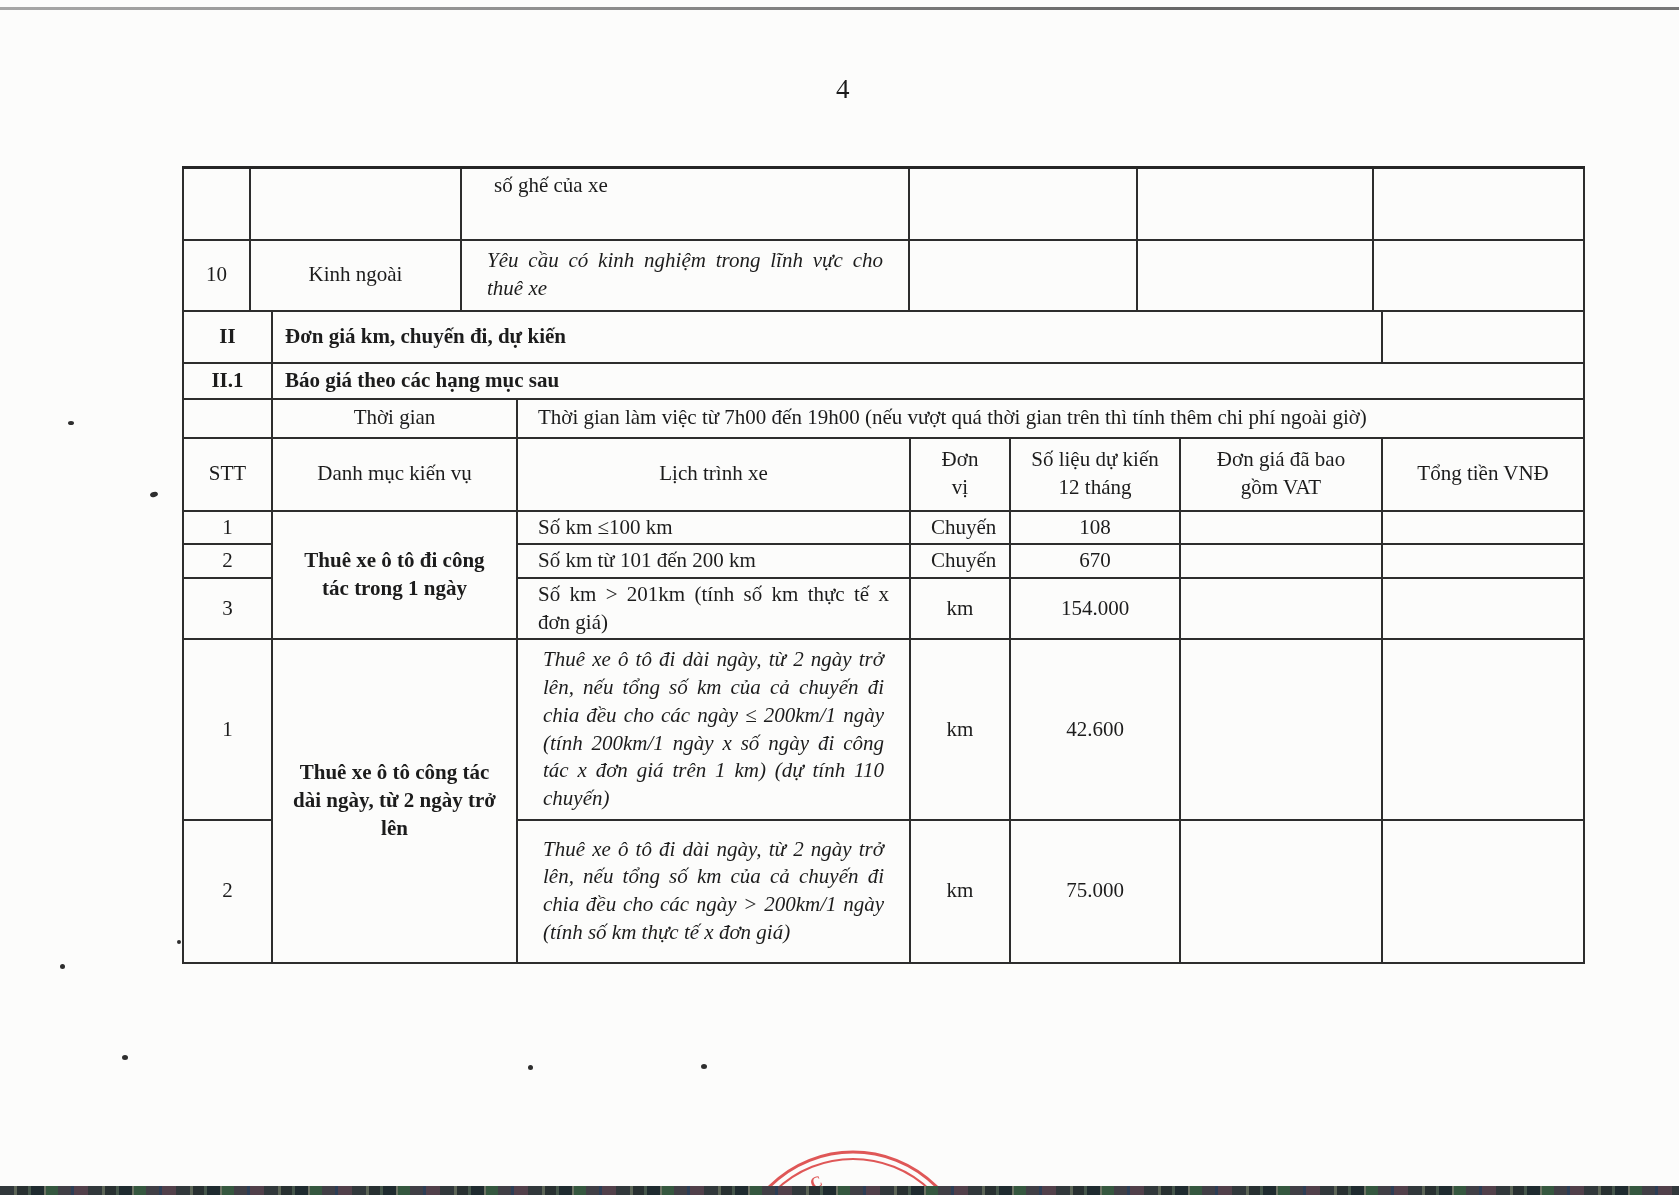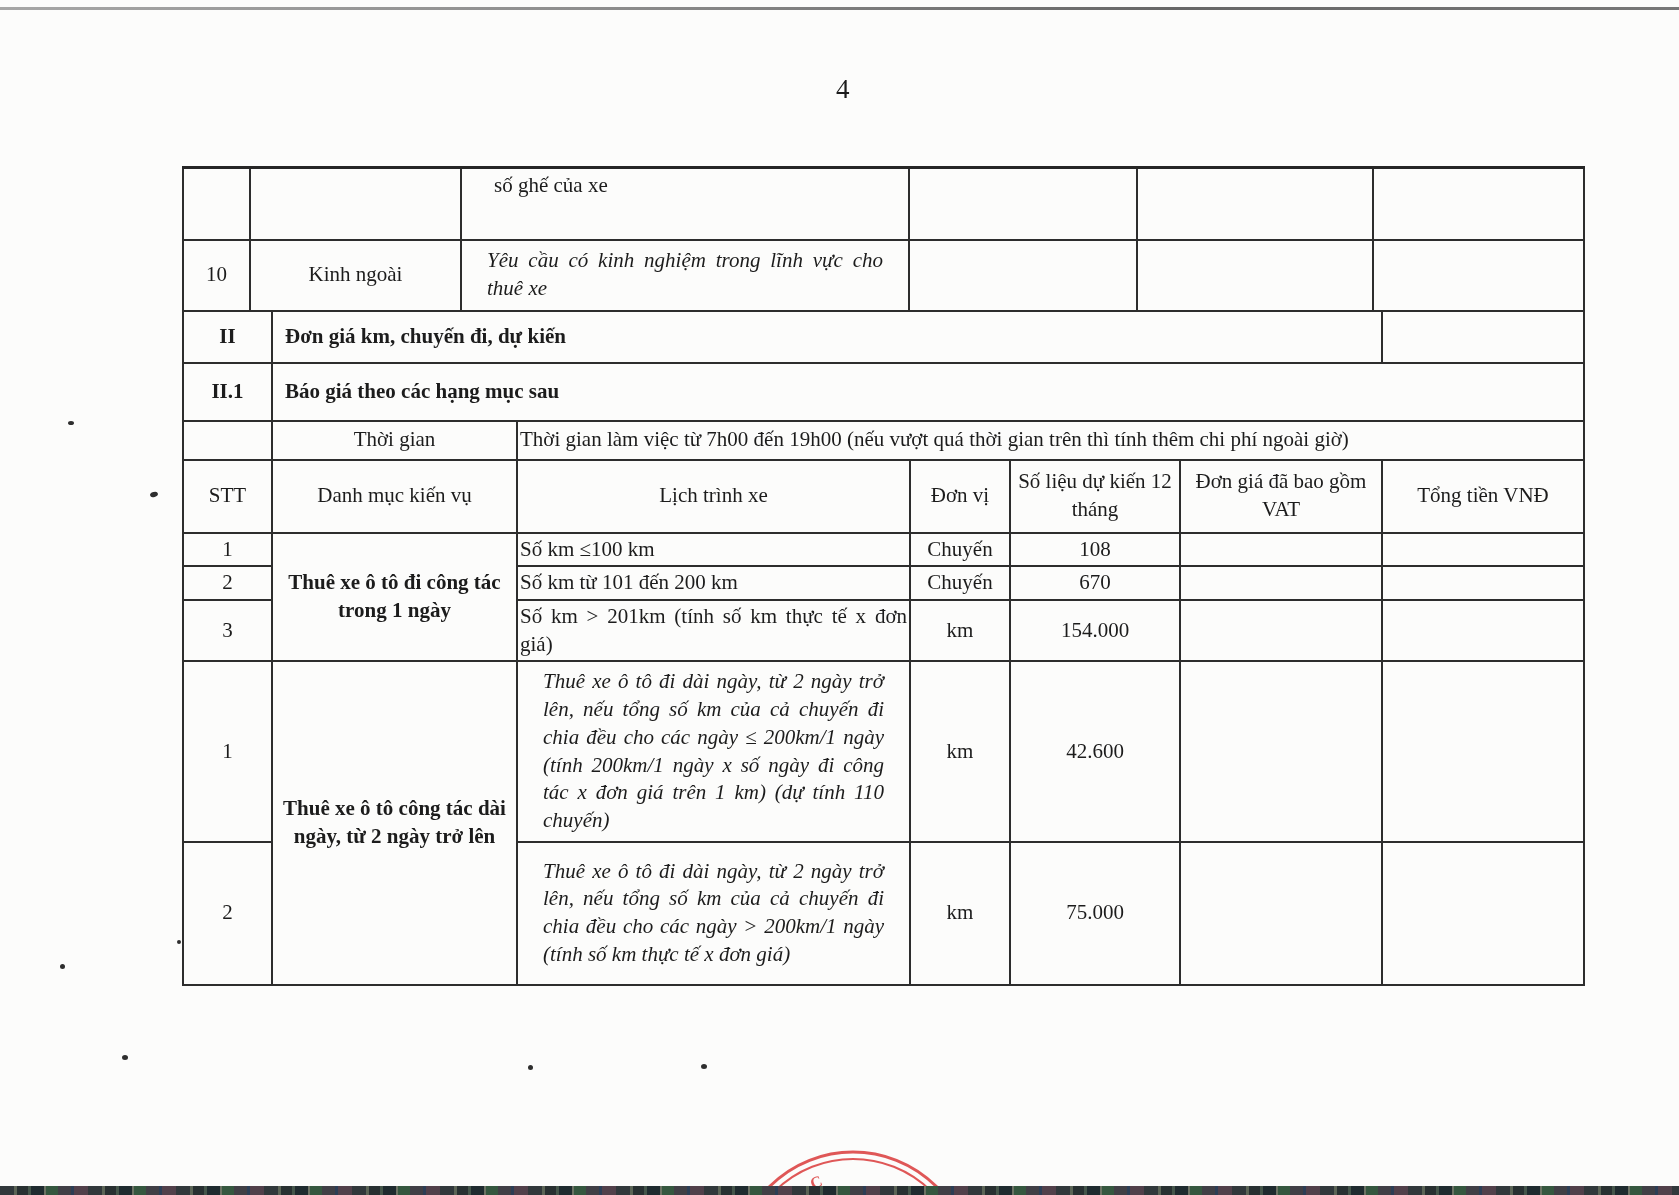--- a/index.html
+++ b/index.html
@@ -29,21 +29,21 @@
   .page-number{
     position:absolute;left:836px;top:74px;width:100px;
     font-size:27px;text-align:left;
   }
 
   .doc-table-wrap{position:absolute;left:182px;top:166px;width:1401px;}
   table{border-collapse:collapse;table-layout:fixed;width:1401px;}
   td{
     border:2px solid #2d2d2d;
     font-size:21px;line-height:1.32;
-    padding:2px 2px;vertical-align:middle;
+    padding:2px 20px;vertical-align:middle;
     overflow:hidden;
   }
   .tbl-a{border-top:3px solid #262626;}
   .tbl-b tr:first-child td{border-top:none;}
 
   .c{text-align:center;}
   .j{text-align:justify;text-justify:inter-word;}
   .b{font-weight:bold;}
   .top{vertical-align:top;}
   .schedule-tail{padding-left:32px;padding-top:3px;}
@@ -103,21 +103,21 @@
           <col style="width:170px">
           <col style="width:202px">
           <col style="width:202px">
       </colgroup>
       <tbody>
           <tr style="height:51px">
         <td class="c b">II</td>
         <td colspan="5" class="b sec-title">Đơn giá km, chuyến đi, dự kiến</td>
         <td></td>
       </tr>
-      <tr style="height:58px">
+      <tr style="height:36px">
         <td class="c b">II.1</td>
         <td colspan="6" class="b sec-title">Báo giá theo các hạng mục sau</td>
       </tr>
       <tr style="height:39px">
         <td></td>
         <td class="c">Thời gian</td>
         <td colspan="5">Thời gian làm việc từ 7h00 đến 19h00 (nếu vượt quá thời gian trên thì tính thêm chi phí ngoài giờ)</td>
       </tr>
       <tr style="height:73px">
         <td class="c">STT</td>

